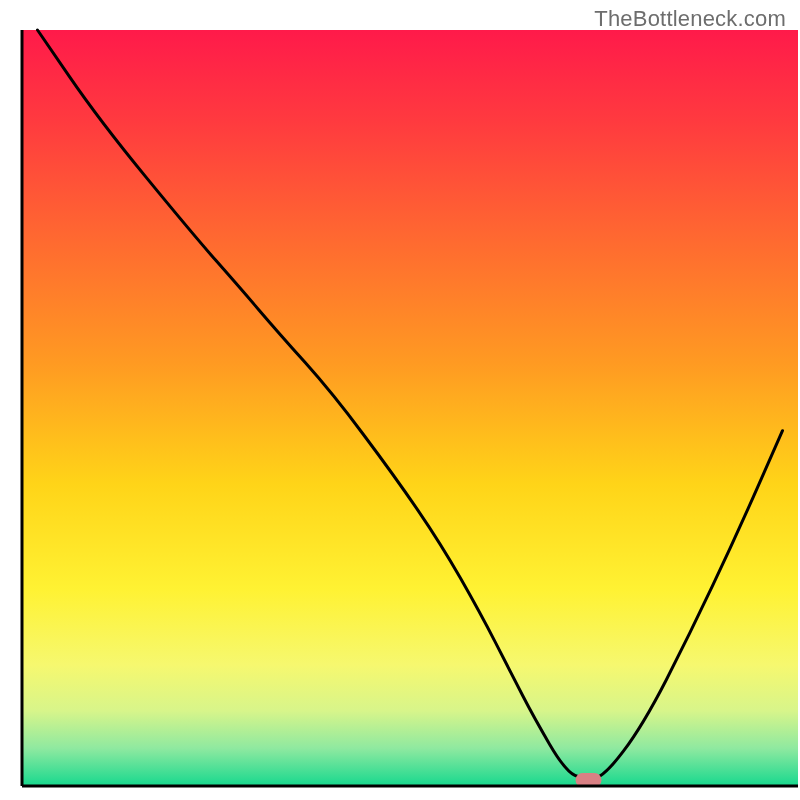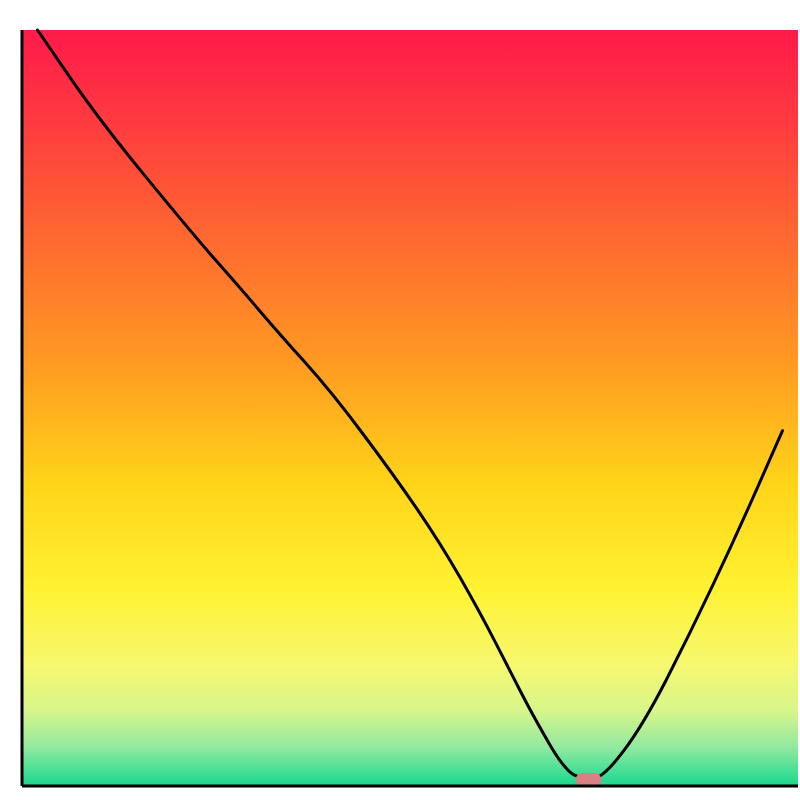--- a/index.html
+++ b/index.html
@@ -54,13 +54,14 @@
 
     <rect id="plot-bg" x="22" y="30" width="776" height="756" fill="url(#bg-grad)"></rect>
 
     <path id="curve" fill="none" stroke-width="3" stroke-linecap="round" stroke-linejoin="round" d="M 37.5 30.0 Q 37.5 30.0 68.6 75.4 Q 99.6 120.7 146.2 177.4 Q 192.7 234.1 216.0 260.6 Q 239.3 287.0 258.7 309.7 Q 278.1 332.4 305.2 362.6 Q 332.4 392.9 363.4 434.5 Q 394.5 476.0 417.8 510.1 Q 441.0 544.1 460.4 578.1 Q 479.8 612.1 495.4 642.4 Q 510.9 672.6 522.5 695.3 Q 534.2 718.0 549.7 744.4 Q 565.2 770.9 574.9 775.4 Q 584.6 780.0 594.3 778.4 Q 604.0 776.9 623.4 751.2 Q 642.8 725.5 666.1 680.2 Q 689.4 634.8 712.6 585.7 Q 735.9 536.5 759.2 483.6 T 782.5 430.7" stroke="#000000"></path>
 
     <rect id="marker" rx="7" ry="7" x="575.5" y="773.0" width="26" height="14" fill="#d98084"></rect>
 
     <line id="y-axis" stroke="#000" stroke-width="3" x1="22" y1="30" x2="22" y2="786"></line>
     <line id="x-axis" stroke="#000" stroke-width="3" x1="22" y1="786" x2="798" y2="786"></line>
   </svg>
+  <div class="watermark">TheBottleneck.com</div>
 </div>
 
 </body></html>

